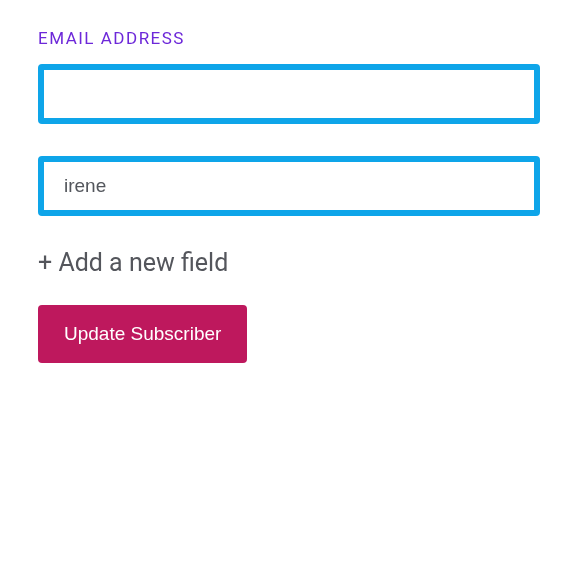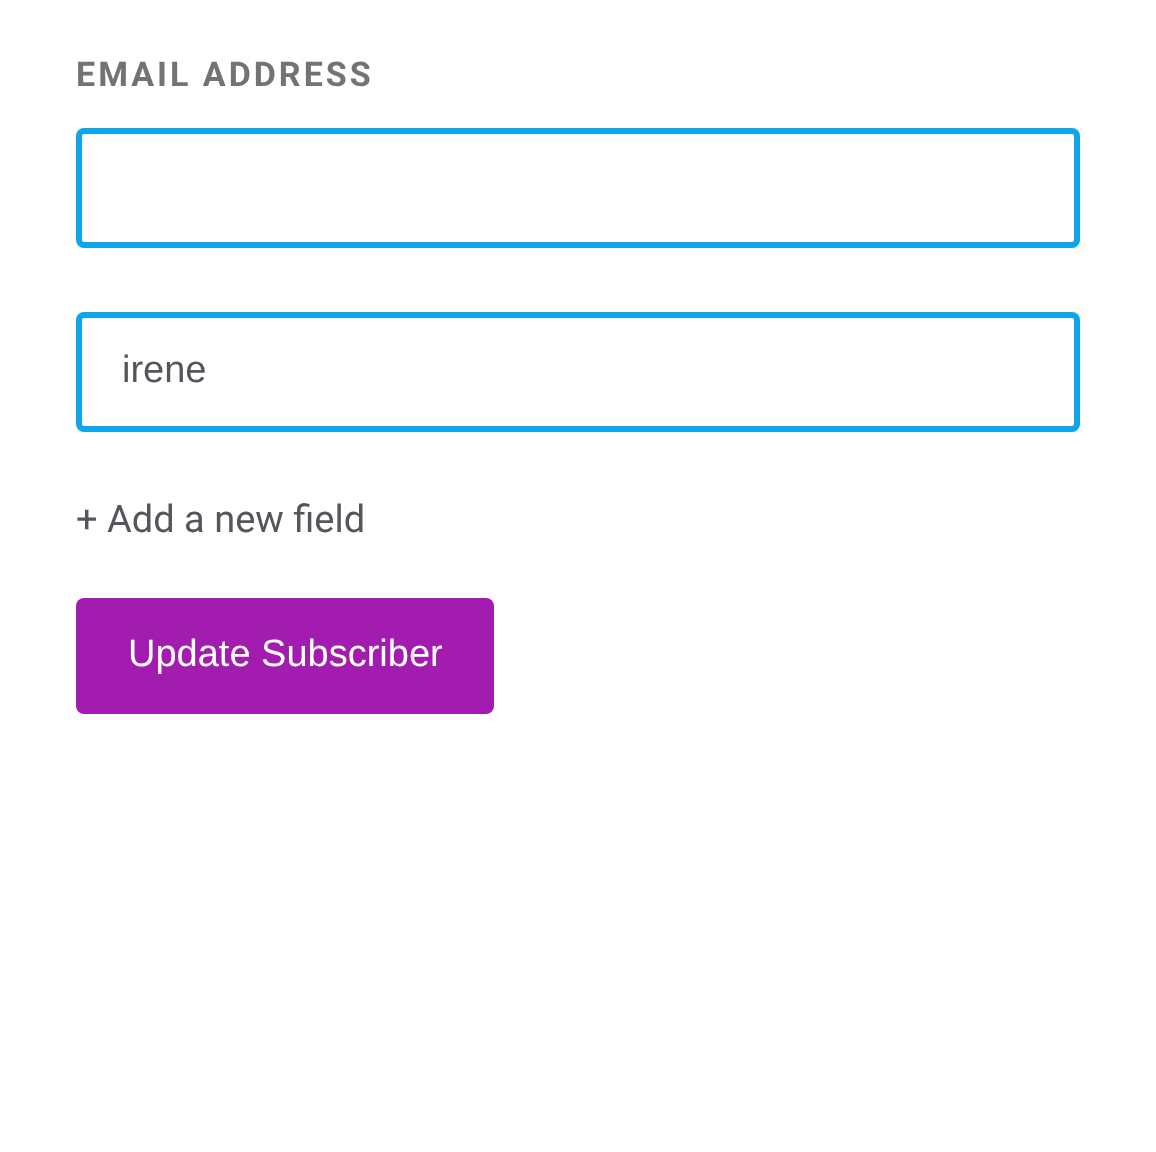--- a/index.html
+++ b/index.html
@@ -17,58 +17,58 @@
     .form-group {
       margin-bottom: 32px;
     }
     .label-row {
       display: flex;
       justify-content: space-between;
       align-items: center;
       margin-bottom: 16px;
     }
     .field-label {
-      color: #737373;
+      color: #6d28d9;
       font-size: 17px;
-      font-weight: 700;
+      font-weight: 400;
       letter-spacing: 1.5px;
       text-transform: uppercase;
     }
     .text-input {
       width: 100%;
       height: 60px;
-      border: 3px solid #0ea5e9;
+      border: 6px solid #0ea5e9;
       border-radius: 4px;
       background: #ffffff;
       font-size: 19px;
       color: #53565c;
       padding: 0 20px;
       outline: none;
     }
     .trash-icon {
       color: #8a8e96;
       cursor: pointer;
       display: inline-flex;
       align-items: center;
       padding-right: 56px;
     }
     .trash-icon svg {
       width: 18px;
       height: 20px;
     }
     .add-field-link {
       color: #54565c;
-      font-size: 19px;
+      font-size: 25px;
       cursor: pointer;
       margin-top: 10px;
       margin-bottom: 28px;
       display: block;
     }
     .update-button {
-      background: #a21caf;
+      background: #be185d;
       color: #ffffff;
       border: none;
       border-radius: 4px;
       font-size: 19px;
       font-weight: 400;
       padding: 18px 26px;
       cursor: pointer;
     }
   </style>
 </head>

